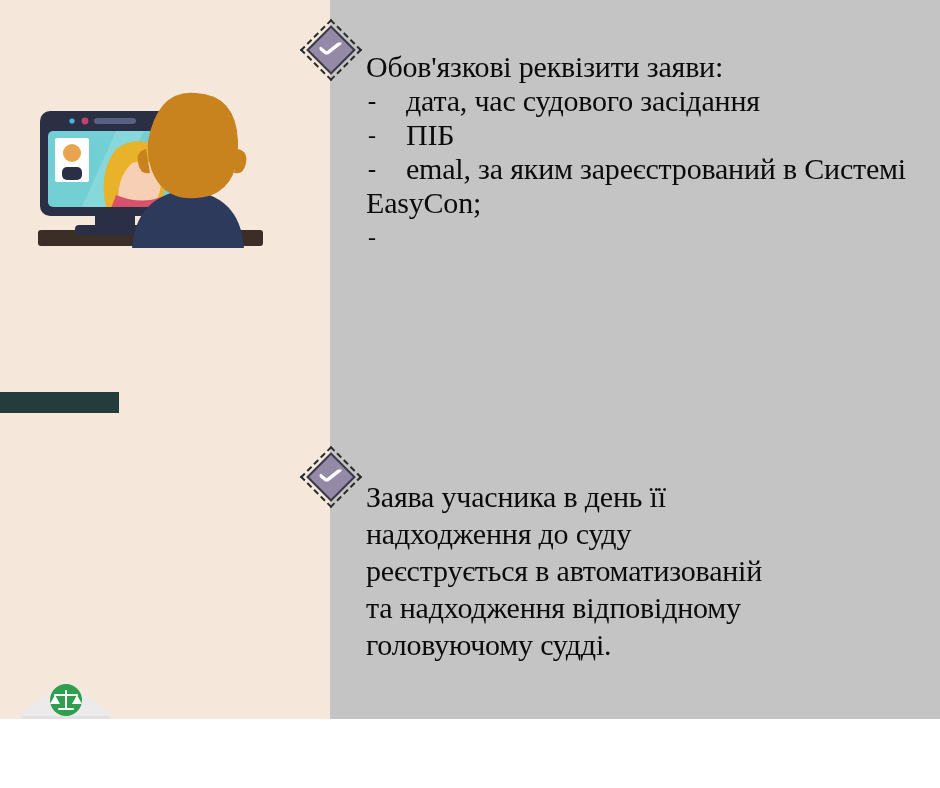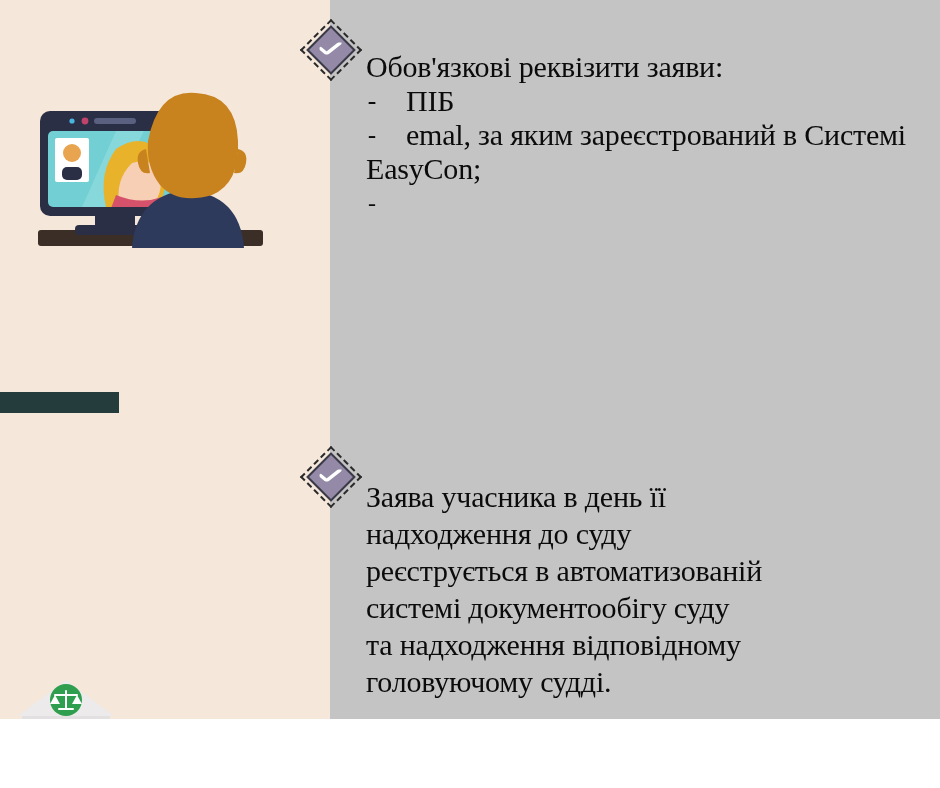--- a/index.html
+++ b/index.html
@@ -209,20 +209,21 @@
     <div class="heading">Обов'язкові реквізити заяви:</div>
     <ul class="bullets">
       <li>
         <span class="dash">-</span>
       </li>
       <li>
         <span class="dash">-</span>
       </li>
       <li>
         <span class="dash">-</span>
+        <span>дата, час судового засідання</span>
       </li>
       <li>
         <span class="dash">-</span>
         <span>ПІБ</span>
       </li>
       <li>
         <span class="dash">-</span>
       </li>
       <li class="wraps">
         <span class="dash">-</span>
@@ -239,21 +240,20 @@
     <span class="plate"></span>
     <svg class="tick" viewBox="0 0 22 12">
       <path d="M1 6 L7 11 L21 0" fill="none" stroke="#ffffff" stroke-width="3.4" stroke-linecap="round" stroke-linejoin="round"></path>
     </svg>
   </div>
 
   <div class="text-block paragraph" id="block-registration">
     <p>Заява учасника в день її</p>
     <p>надходження до суду</p>
     <p>реєструється в автоматизованій</p>
-    <p>системі документообігу суду</p>
     <p>та надходження відповідному</p>
     <p>головуючому судді.</p>
   </div>
 
   <div class="logo">
     <svg viewBox="0 0 104 112" width="104" height="112" aria-hidden="true">
 
       <polygon points="52,12 100,48 4,48" fill="#eceaea"></polygon>
 
       <rect x="8" y="48" width="88" height="8" fill="#e2e0e0"></rect>

